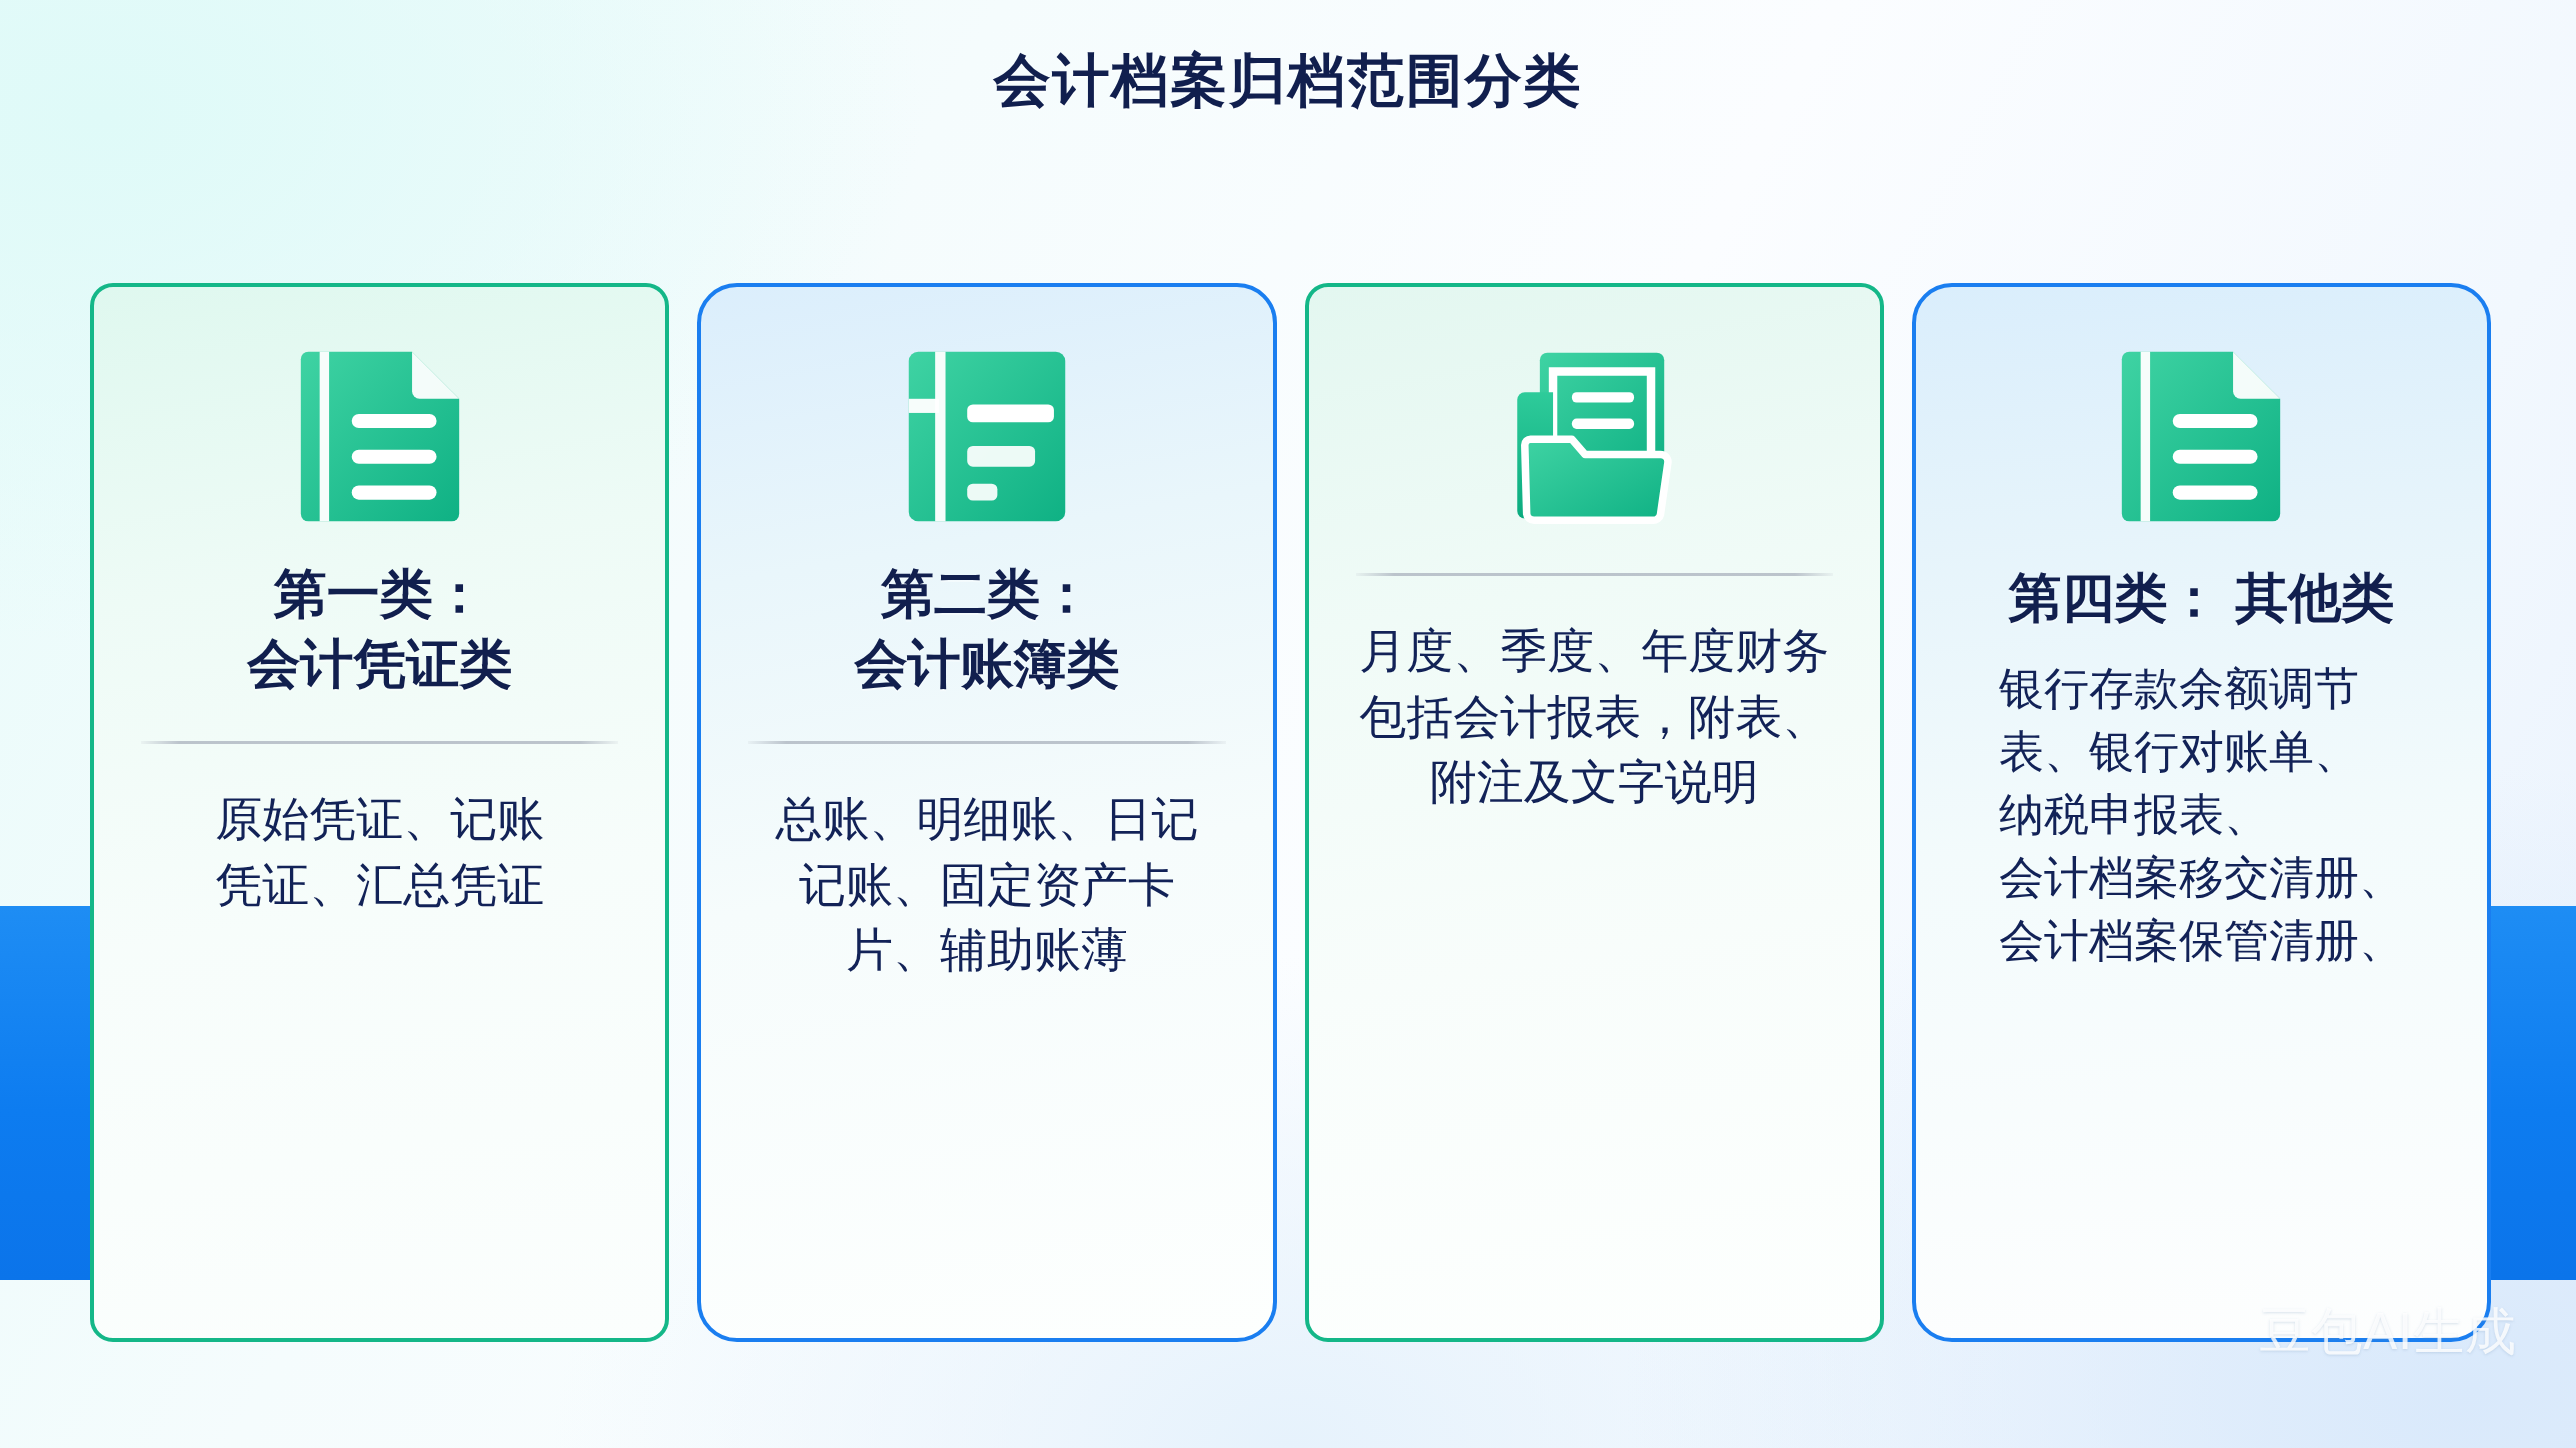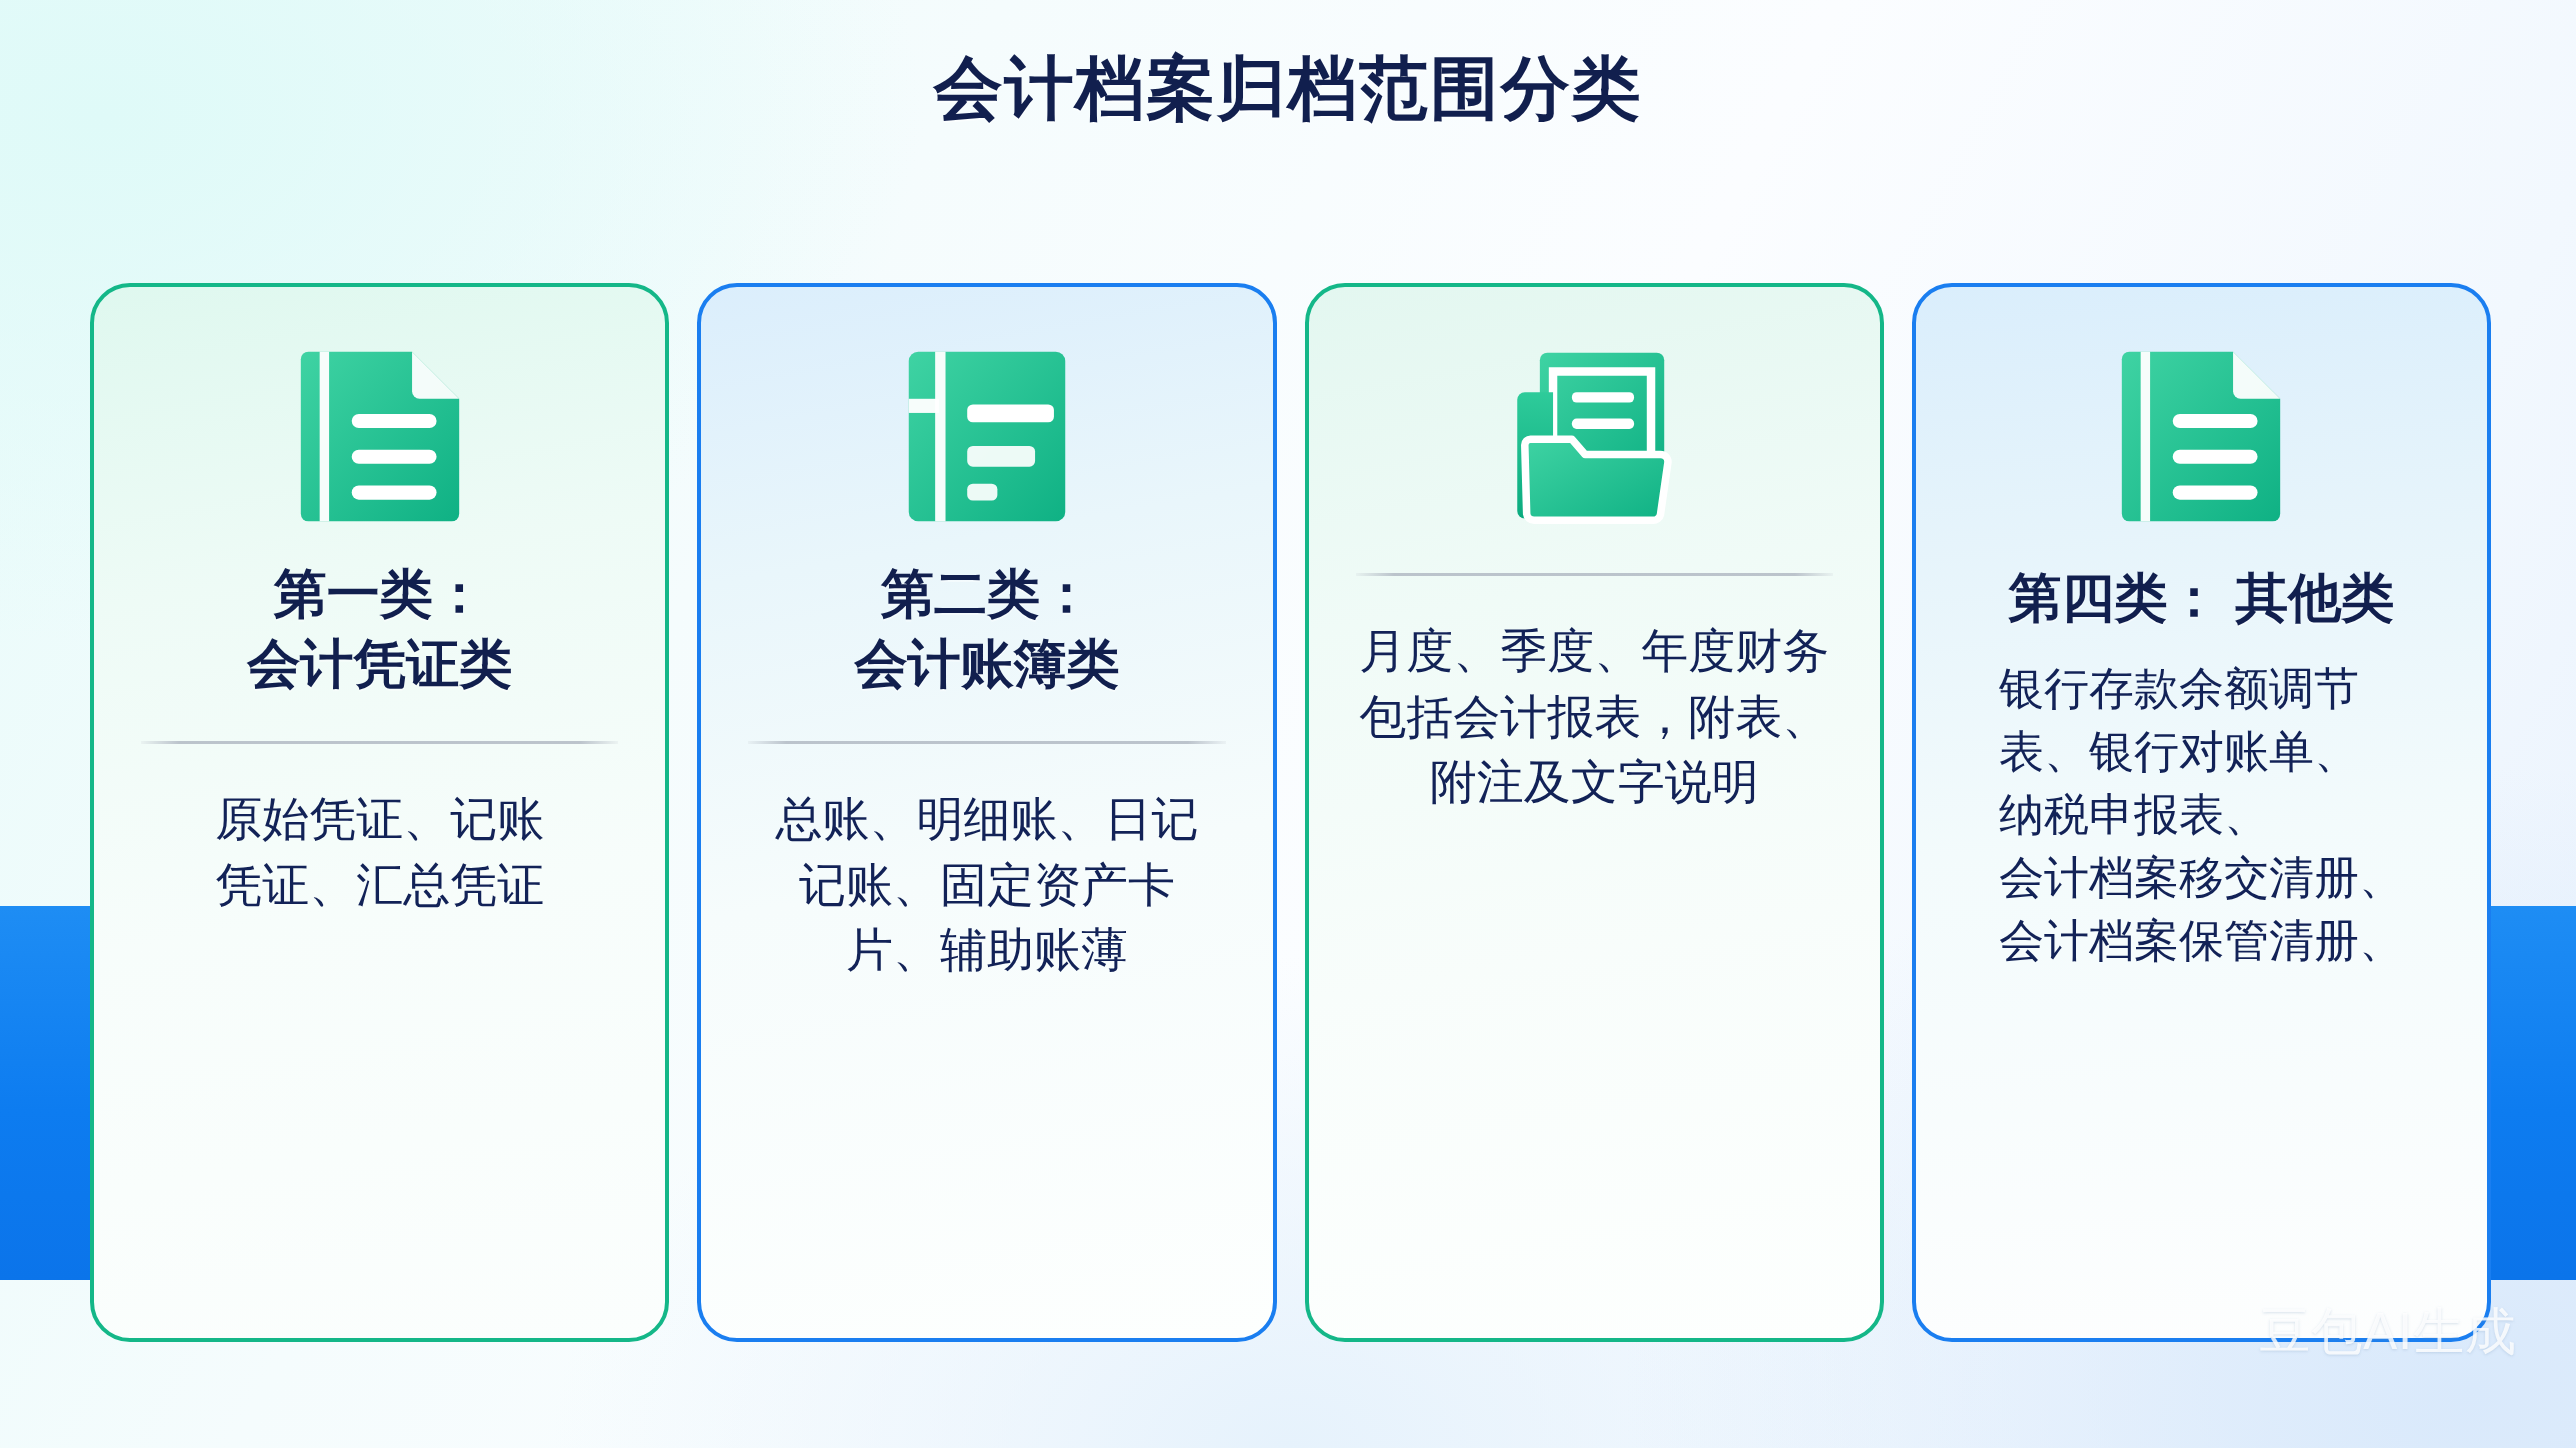--- a/index.html
+++ b/index.html
@@ -23,21 +23,21 @@
     background:linear-gradient(180deg,#1e8df4 0%,#0d7cf0 55%,#0b74ea 100%);
   }
   .band.left  { left:0;  }
   .band.right { right:0; }
 
   
   .page-title {
     position:absolute;
     top:43px; left:0; width:100%;
     text-align:center;
-    font-size:69px;
+    font-size:57px;
     font-weight:bold;
     letter-spacing:1.9px;
     color:#111f4e;
     text-shadow:0 1.9px 0 rgba(255,255,255,.55);
   }
 
   
   .cards {
     position:absolute;
     top:283px; left:90px;
@@ -51,20 +51,21 @@
     border:4.7px solid #1a7ef0;
     position:relative;
     display:flex;
     flex-direction:column;
     align-items:center;
     overflow:hidden;
   }
   .card.green {
     border-color:#14b788;
     background:linear-gradient(170deg,#dff8ef 0%,#eefbf6 28%,#f7fdfb 58%,#fbfefd 100%);
+    border-radius:23px;
   }
   .card.green.alt {
     background:linear-gradient(170deg,#e3f7f0 0%,#f0fbf7 30%,#f8fdfb 62%,#fdfffe 100%);
   }
   .card.blue {
     border-color:#1a7ef0;
     background:linear-gradient(170deg,#dbeefc 0%,#e9f6fb 26%,#f6fcfc 55%,#fdfffe 100%);
   }
   .card.blue.alt {
     background:linear-gradient(175deg,#daeefc 0%,#e6f4fb 24%,#f3fbfc 52%,#fdfefe 100%);

